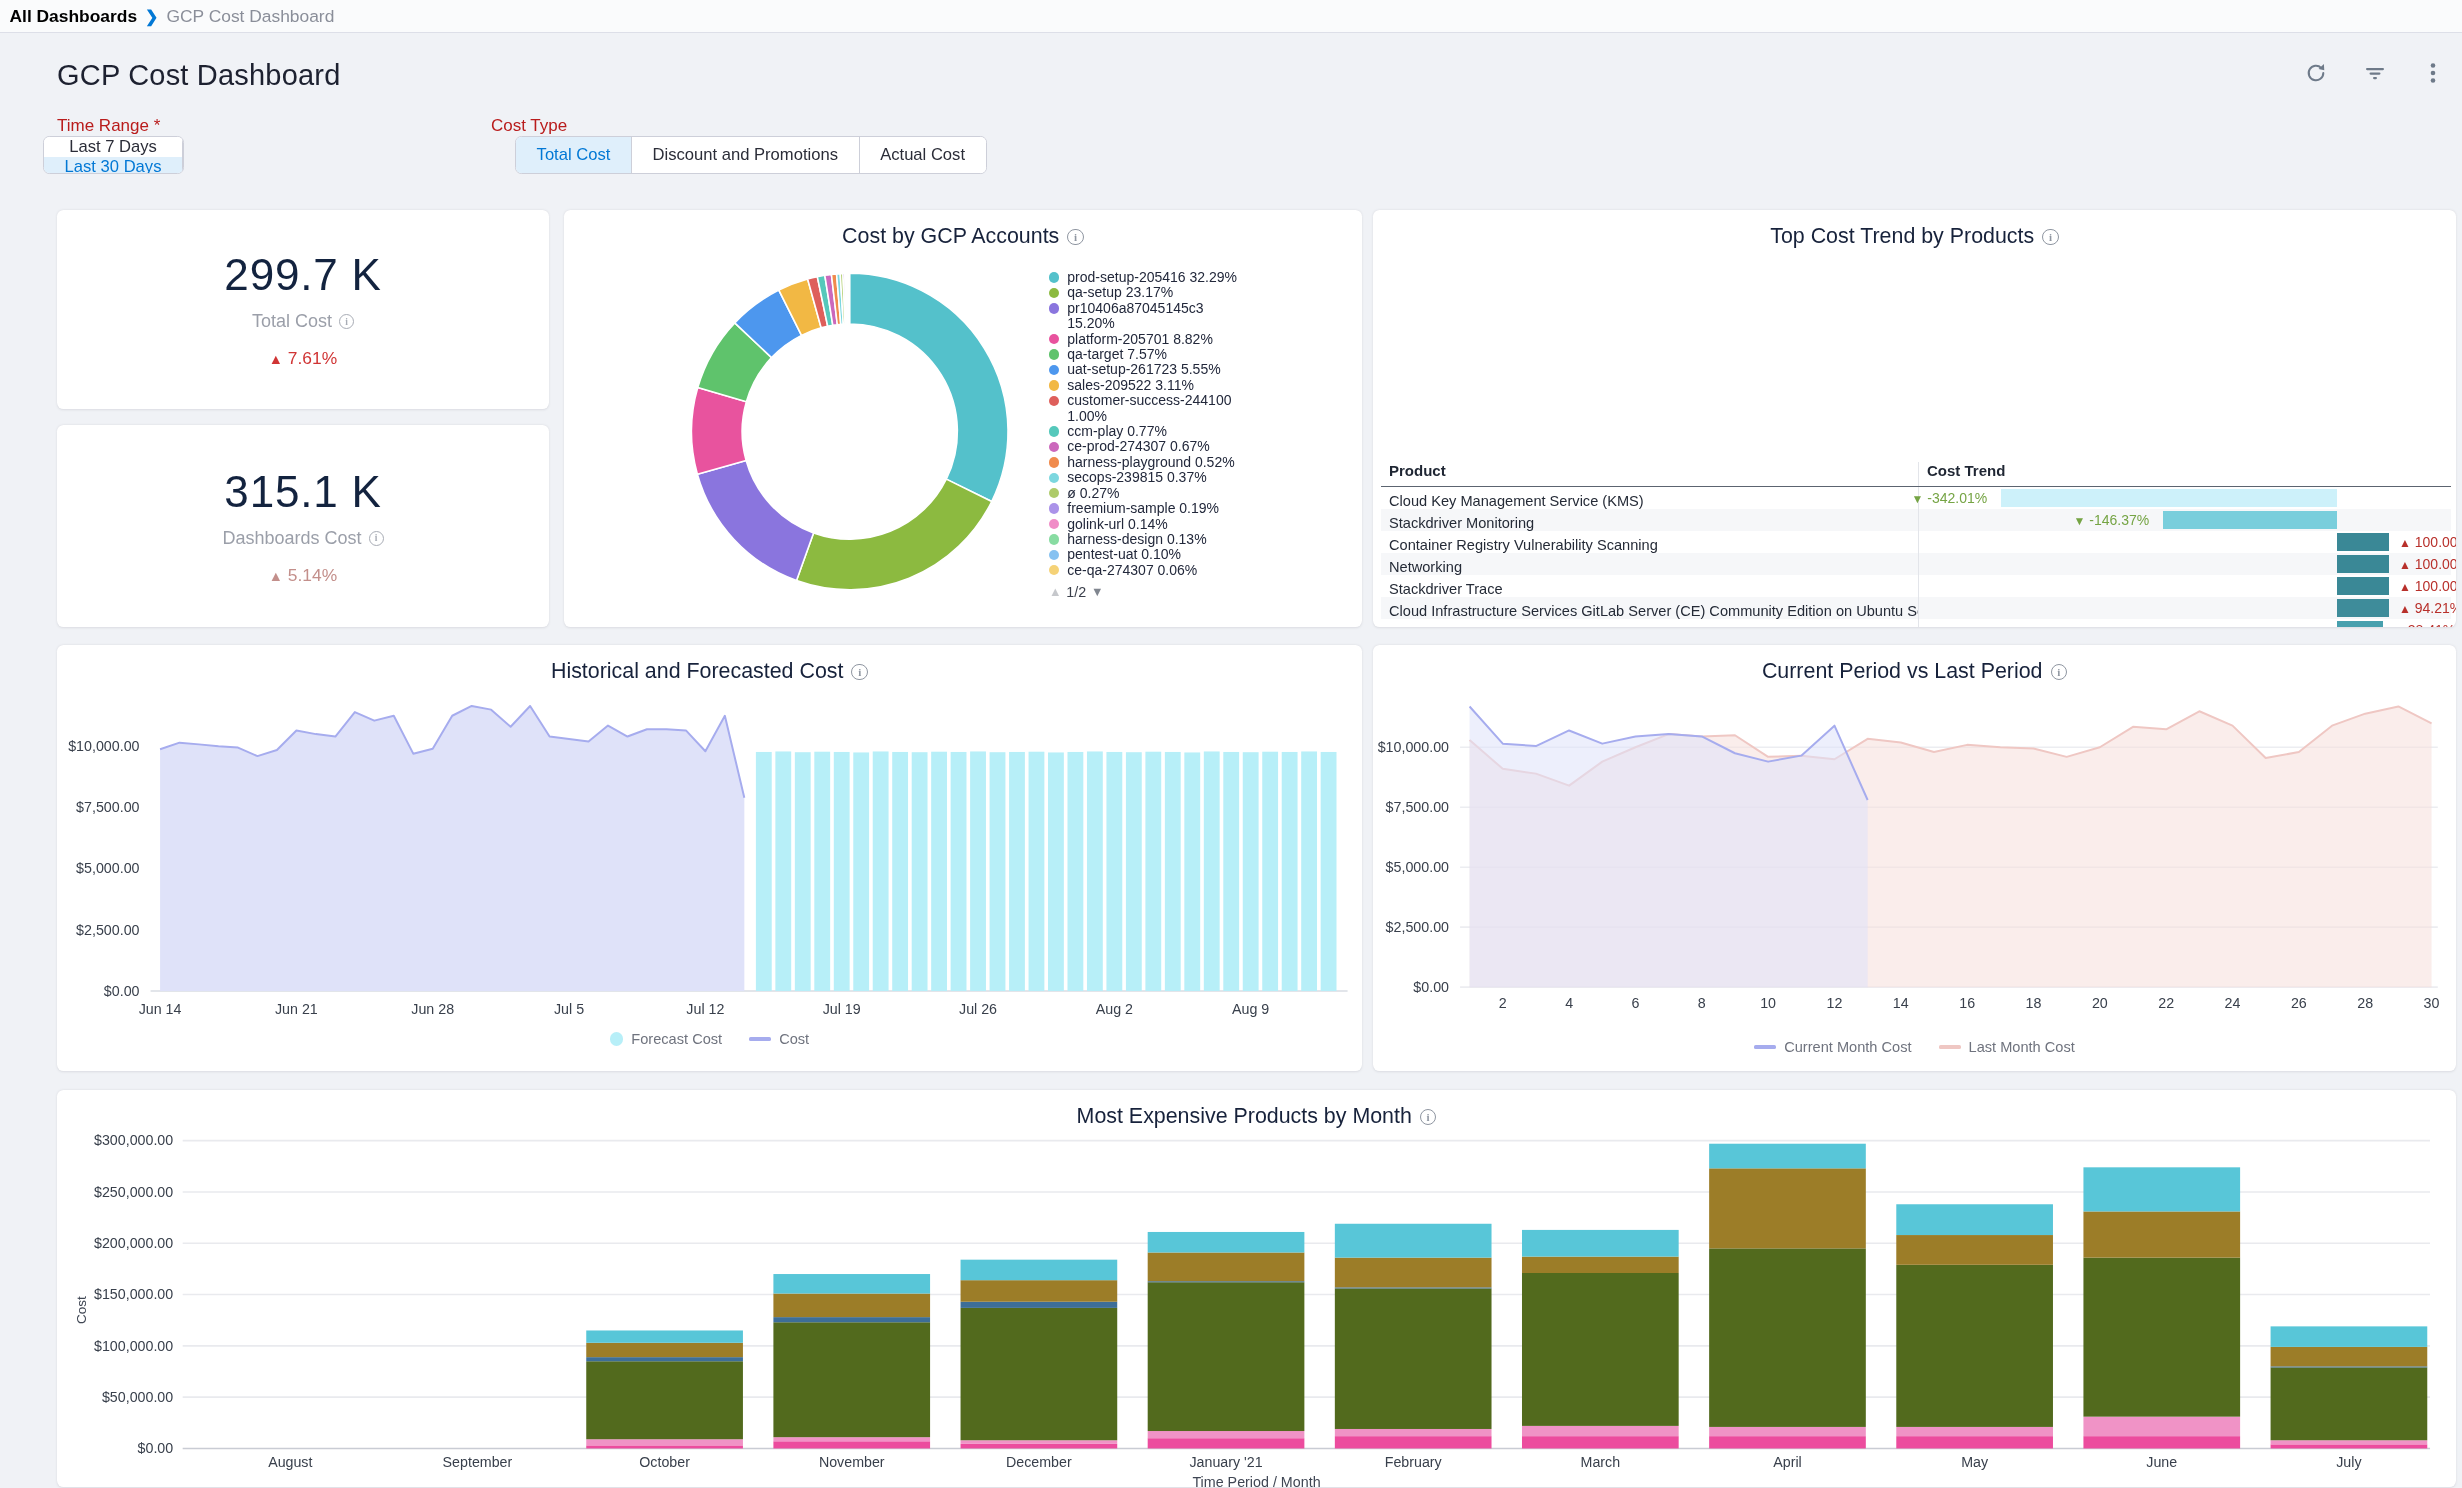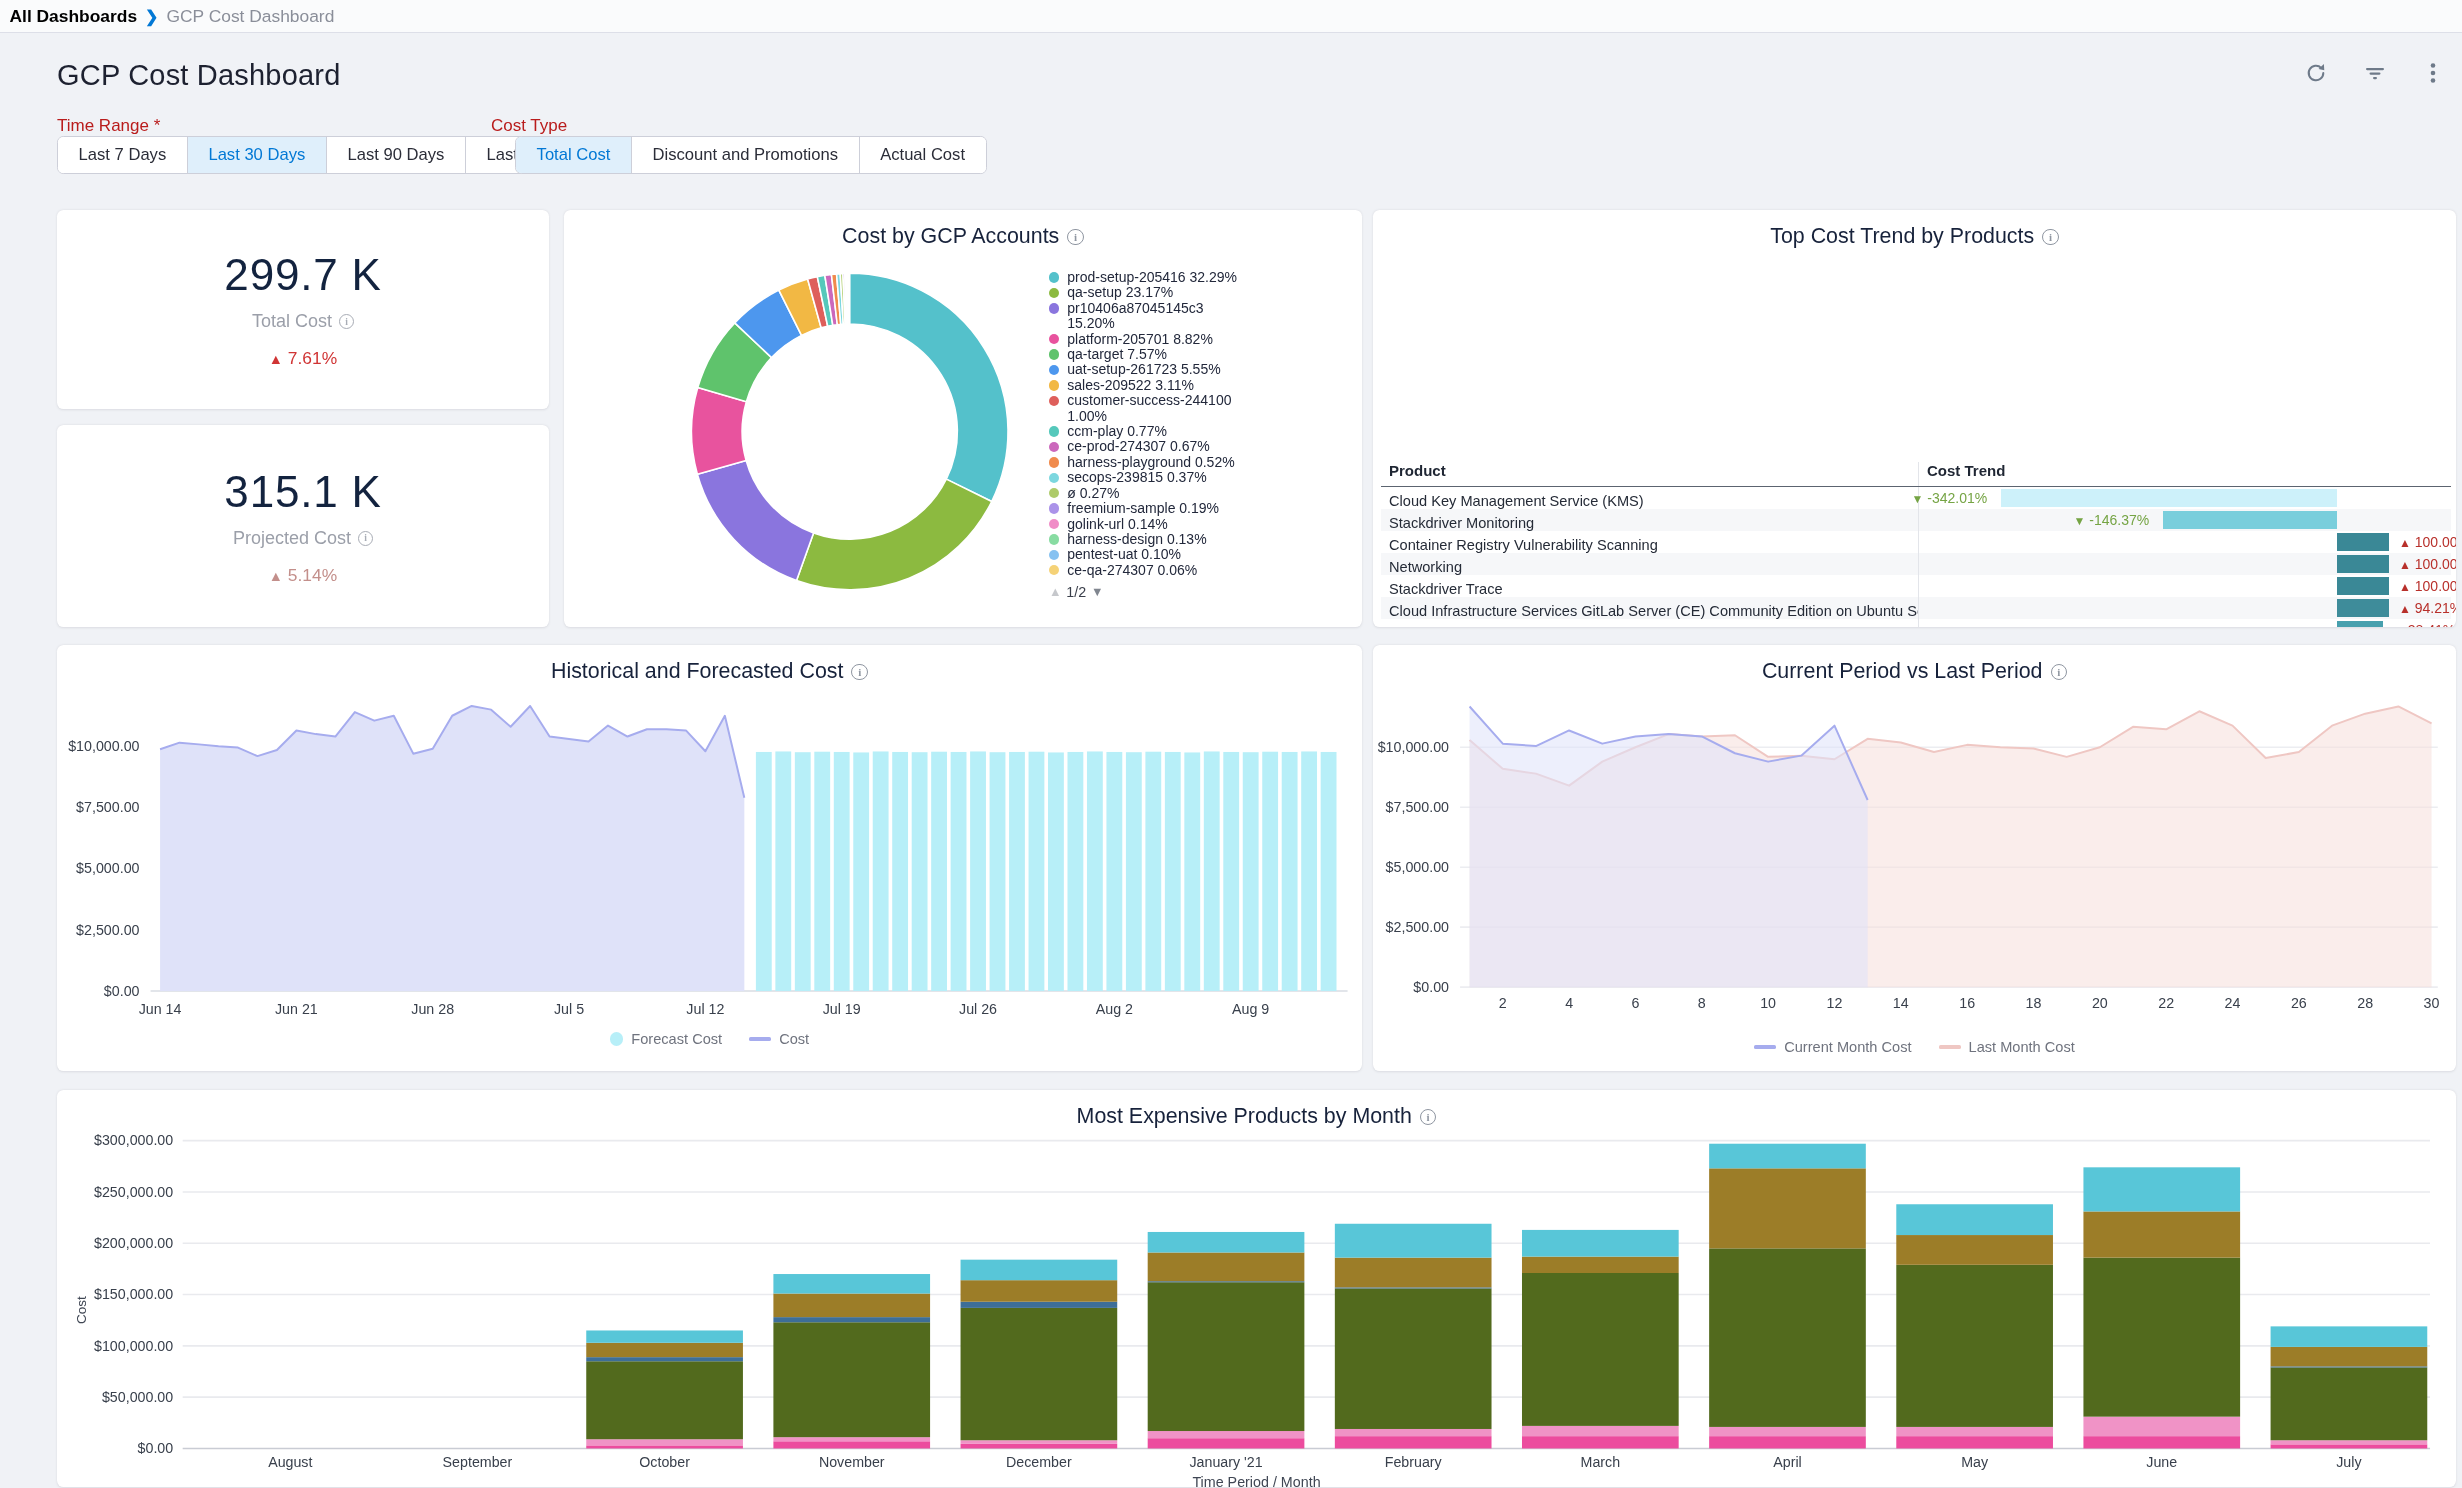--- a/index.html
+++ b/index.html
@@ -110,21 +110,21 @@
       <svg width="24" height="24" viewBox="0 0 24 24">
           <circle cx="12" cy="4.5" r="2.3" fill="#6E7A89"></circle>
           <circle cx="12" cy="12" r="2.3" fill="#6E7A89"></circle>
           <circle cx="12" cy="19.5" r="2.3" fill="#6E7A89"></circle>
         </svg>
     </span>
   </button>
 </div>
 
 <div class="filter-label" style="left:57px; top:116px;">Time Range *</div>
-<div class="btn-group" style="left:57px; top:136px;" id="time-range-buttons">
+<div class="btn-group" style="left:43px; top:136px;flex-direction:column;" id="time-range-buttons">
     <button>Last 7 Days</button>
     <button class="sel">Last 30 Days</button>
     <button>Last 90 Days</button>
     <button>Last year</button>
   </div>
 <div class="filter-label" style="left:491px; top:116px;">Cost Type</div>
 <div class="btn-group" style="left:515px; top:136px;" id="cost-type-buttons">
     <button class="sel">Total Cost</button>
     <button>Discount and Promotions</button>
     <button>Actual Cost</button>
@@ -137,21 +137,21 @@
     <span class="info-icon">i</span>
   </div>
   <div class="stat-trend trend-strong">
     <span class="tri">▲</span><span>7.61%</span>
   </div>
 </section>
 
 <section class="card stat-card" style="left:57px; top:425px; width:492px; height:202px;">
   <div class="stat-value">315.1 K</div>
   <div class="stat-label">
-    <span>Projected Cost</span>
+    <span>Dashboards Cost</span>
     <span class="info-icon">i</span>
   </div>
   <div class="stat-trend trend-muted">
     <span class="tri">▲</span><span>5.14%</span>
   </div>
 </section>
 
 <section class="card" style="left:564px; top:210px; width:798px; height:417px;">
   <h3 class="card-title">
     <span>Cost by GCP Accounts</span>

